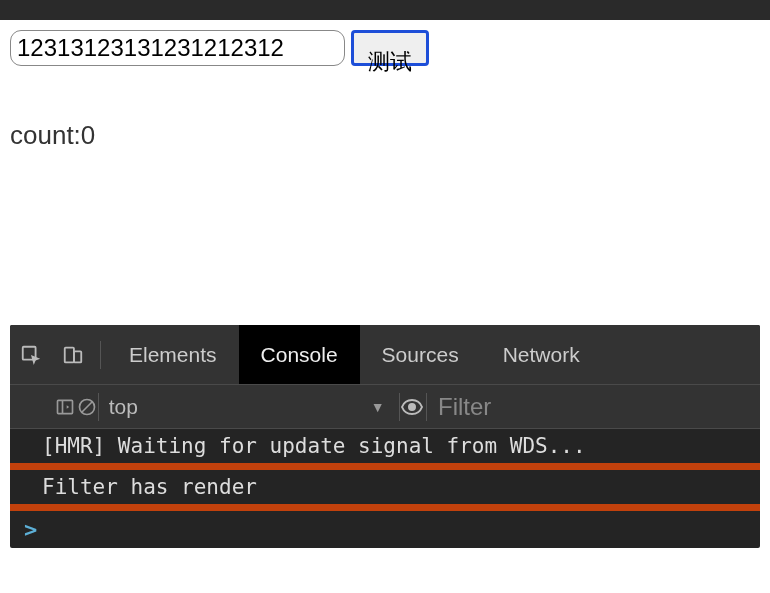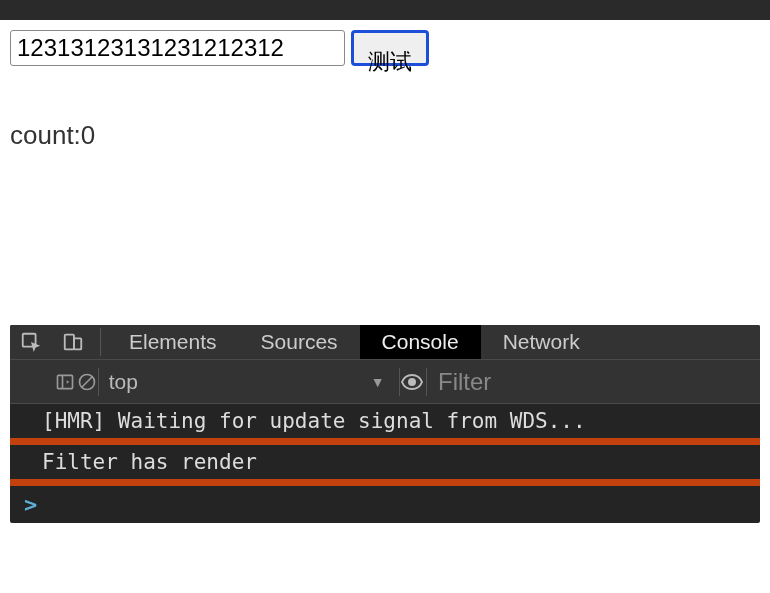--- a/index.html
+++ b/index.html
@@ -26,21 +26,21 @@
       display: flex;
       align-items: center;
       gap: 6px;
     }
     .text-input {
       width: 335px;
       height: 36px;
       font-size: 24px;
       padding: 2px 6px;
       border: 1px solid #888;
-      border-radius: 3px;
+      border-radius: 11px;
       font-family: Arial, sans-serif;
       overflow: hidden;
       white-space: nowrap;
     }
     .test-button {
       height: 36px;
       padding: 14px 14px;
       font-size: 22px;
       background: #efefef;
       border: 3px solid #1d4ed8;
@@ -60,21 +60,21 @@
       width: 750px;
       background: #242424;
       color: #ccc;
       font-family: "Helvetica Neue", Arial, sans-serif;
       border-radius: 2px;
       overflow: hidden;
     }
     .devtools-tabs {
       display: flex;
       align-items: center;
-      height: 35px;
+      height: 60px;
       background: #333333;
       border-bottom: 1px solid #4a4a4a;
     }
     .devtools-icon-cell {
       display: flex;
       align-items: center;
       justify-content: center;
       width: 42px;
       height: 100%;
       color: #bbb;
@@ -198,22 +198,22 @@
       </svg>
     </div>
     <div class="devtools-icon-cell">
       <svg width="22" height="22" viewBox="0 0 24 24" fill="none" stroke="currentColor" stroke-width="2">
         <rect x="3" y="4" width="10" height="16" rx="1"></rect>
         <rect x="13" y="8" width="8" height="12" rx="1"></rect>
       </svg>
     </div>
     <div class="devtools-divider"></div>
     <div class="devtools-tab">Elements</div>
+    <div class="devtools-tab active">Console</div>
     <div class="devtools-tab">Sources</div>
-    <div class="devtools-tab active">Console</div>
     <div class="devtools-tab">Network</div>
   </div>
 
   <div class="devtools-toolbar">
     <div class="toolbar-icon-cell">
       <svg width="20" height="20" viewBox="0 0 24 24" fill="none" stroke="currentColor" stroke-width="2">
         <rect x="3" y="4" width="18" height="16" rx="1"></rect>
         <line x1="9" y1="4" x2="9" y2="20"></line>
         <path d="M14 10 L17 12 L14 14 Z" fill="currentColor" stroke="none"></path>
       </svg>

